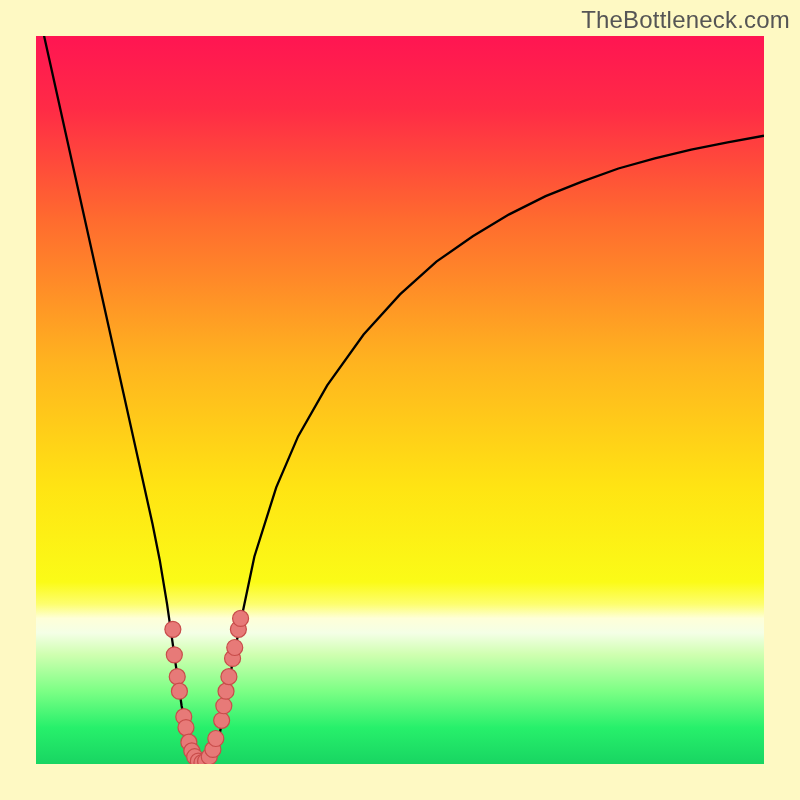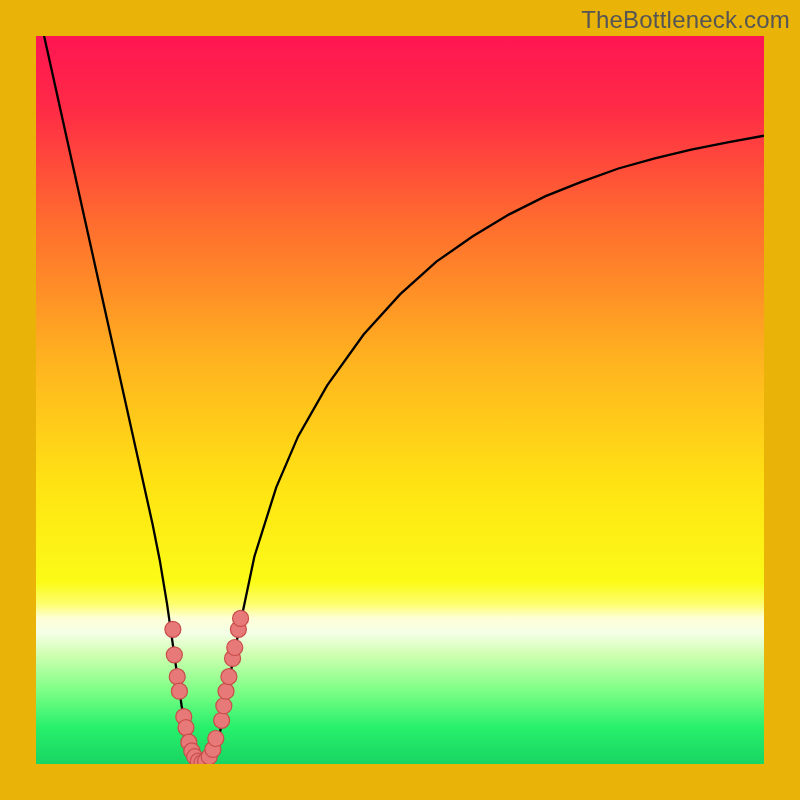--- a/index.html
+++ b/index.html
@@ -10,21 +10,21 @@
     background: #000;
     overflow: hidden;
     font-family: Arial, Helvetica, sans-serif;
   }
   .frame {
     position: absolute;
     top: 0;
     left: 0;
     width: 800px;
     height: 800px;
-    background: #eab308;
+    background: #fef9c3;
   }
   .plot {
     position: absolute;
     top: 36px;
     left: 36px;
     width: 728px;
     height: 728px;
   }
   .gradient-bg {
     position: absolute;

